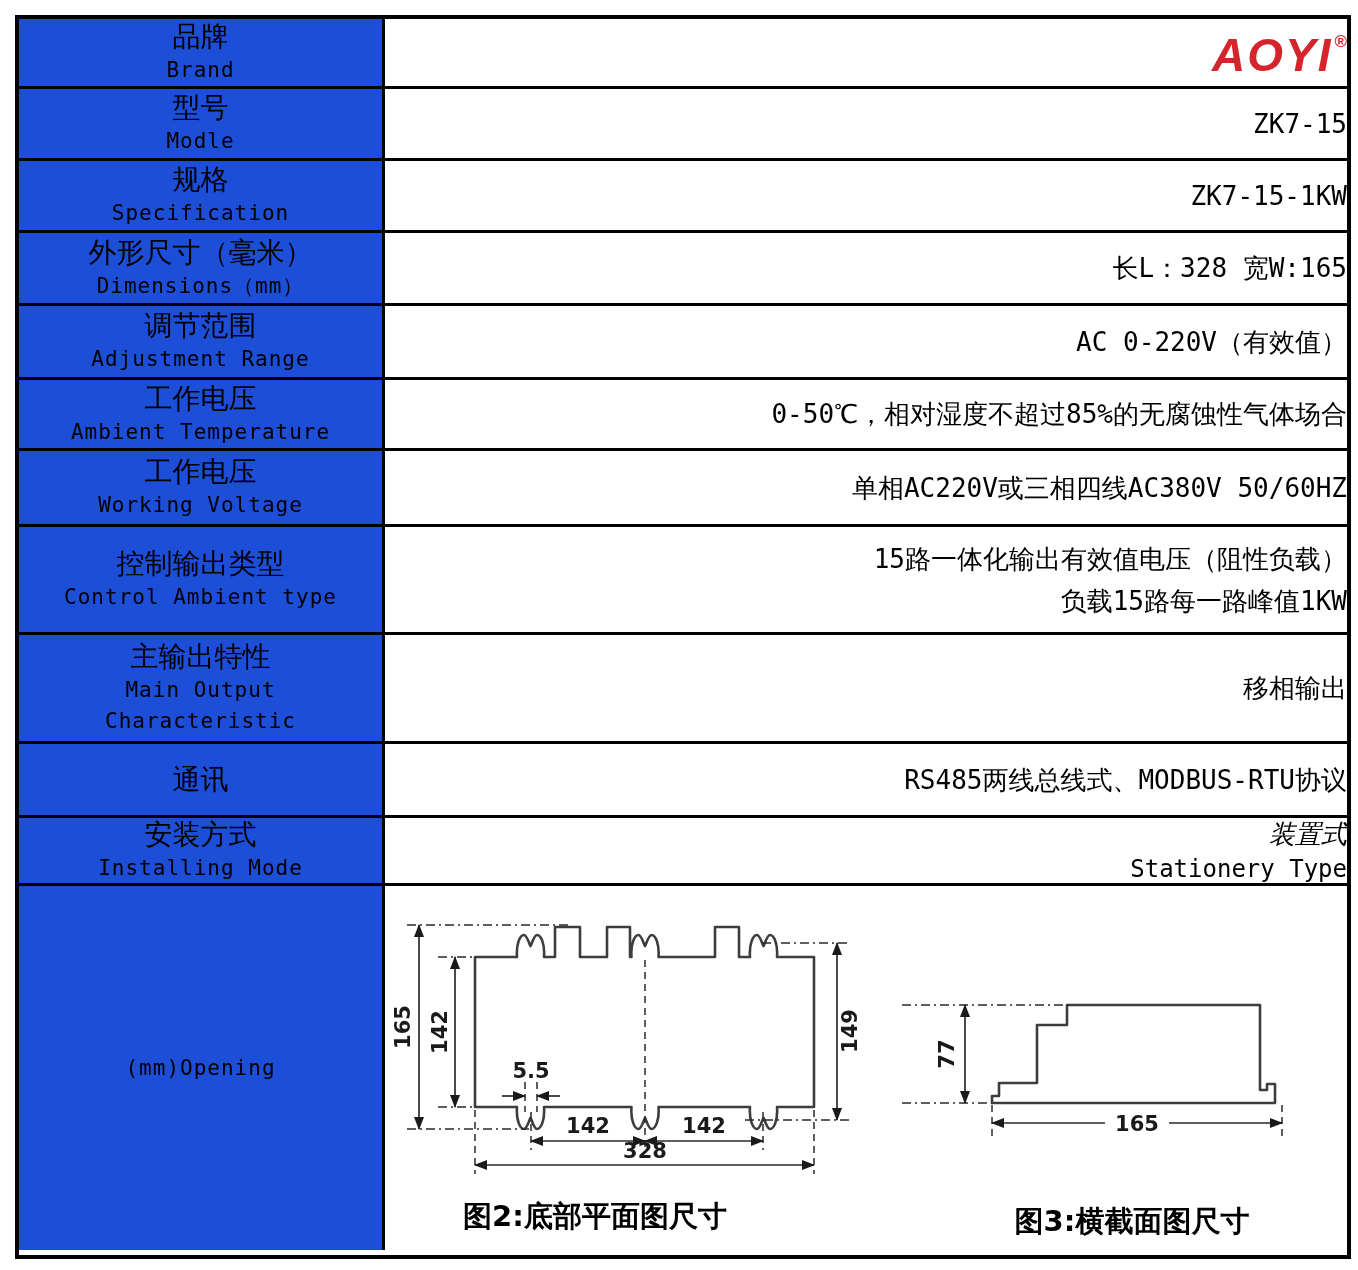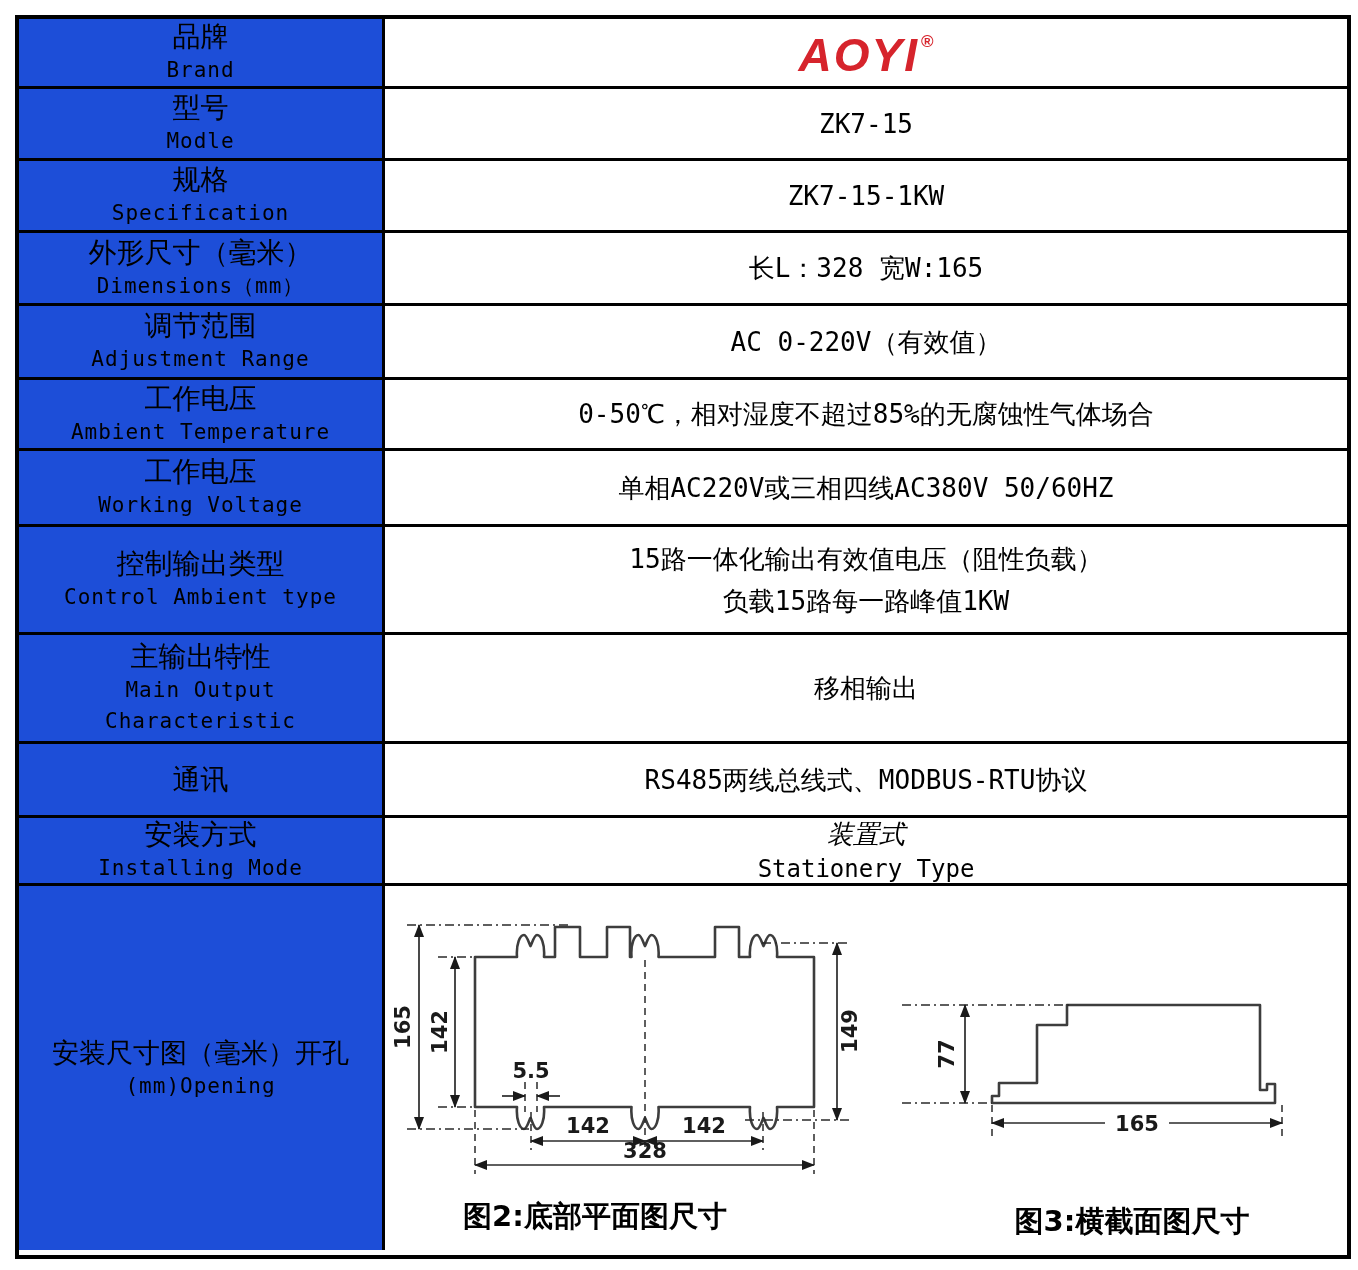--- a/index.html
+++ b/index.html
@@ -22,21 +22,21 @@
     display:flex;flex-direction:column;justify-content:center;align-items:center;
     border-bottom:3px solid #000;
     overflow:hidden;
   }
   .cell.lastrow{border-bottom:none;}
   .label-cell{
     background:#1d4ed8;
     border-right:3px solid #000;
     text-align:center;
   }
-  .value-cell{background:#ffffff;text-align:center;}
+  .value-cell{background:#ffffff;text-align:center;align-items:flex-end;}
   .zh{font-size:28px;line-height:36px;white-space:nowrap;}
   .en{font-size:21px;line-height:31px;white-space:nowrap;letter-spacing:1px;}
   .val{font-size:26px;line-height:42px;white-space:nowrap;}
   .logo{
     font-family:"Liberation Sans","DejaVu Sans",sans-serif;
     font-weight:bold;font-style:italic;
     font-size:46px;letter-spacing:2px;line-height:46px;
     position:relative;
   }
   .logo sup{
@@ -148,21 +148,20 @@
   <div class="cell label-cell">
     <div class="zh">安装方式</div>
     <div class="en">Installing Mode</div>
   </div>
   <div class="cell value-cell">
     <div class="val" style="line-height:36px;font-style:italic;">装置式</div>
     <div class="val" style="line-height:34px;font-size:24px;">Stationery Type</div>
   </div>
 
   <div class="cell label-cell lastrow">
-    <div class="zh" style="font-size:27px;">安装尺寸图（毫米）开孔</div>
     <div class="en">(mm)Opening</div>
   </div>
   <div class="cell value-cell lastrow">
     <div class="drawings">
 
       <svg class="fig" style="left:5px;top:7px;" width="497" height="357" viewBox="393 893 497 357">
         <defs>
           <marker id="ah" markerWidth="13" markerHeight="10" refX="12" refY="5" orient="auto-start-reverse" markerUnits="userSpaceOnUse">
             <path d="M0,0 L13,5 L0,10 Z" fill="#1a1a1a"></path>
           </marker>

